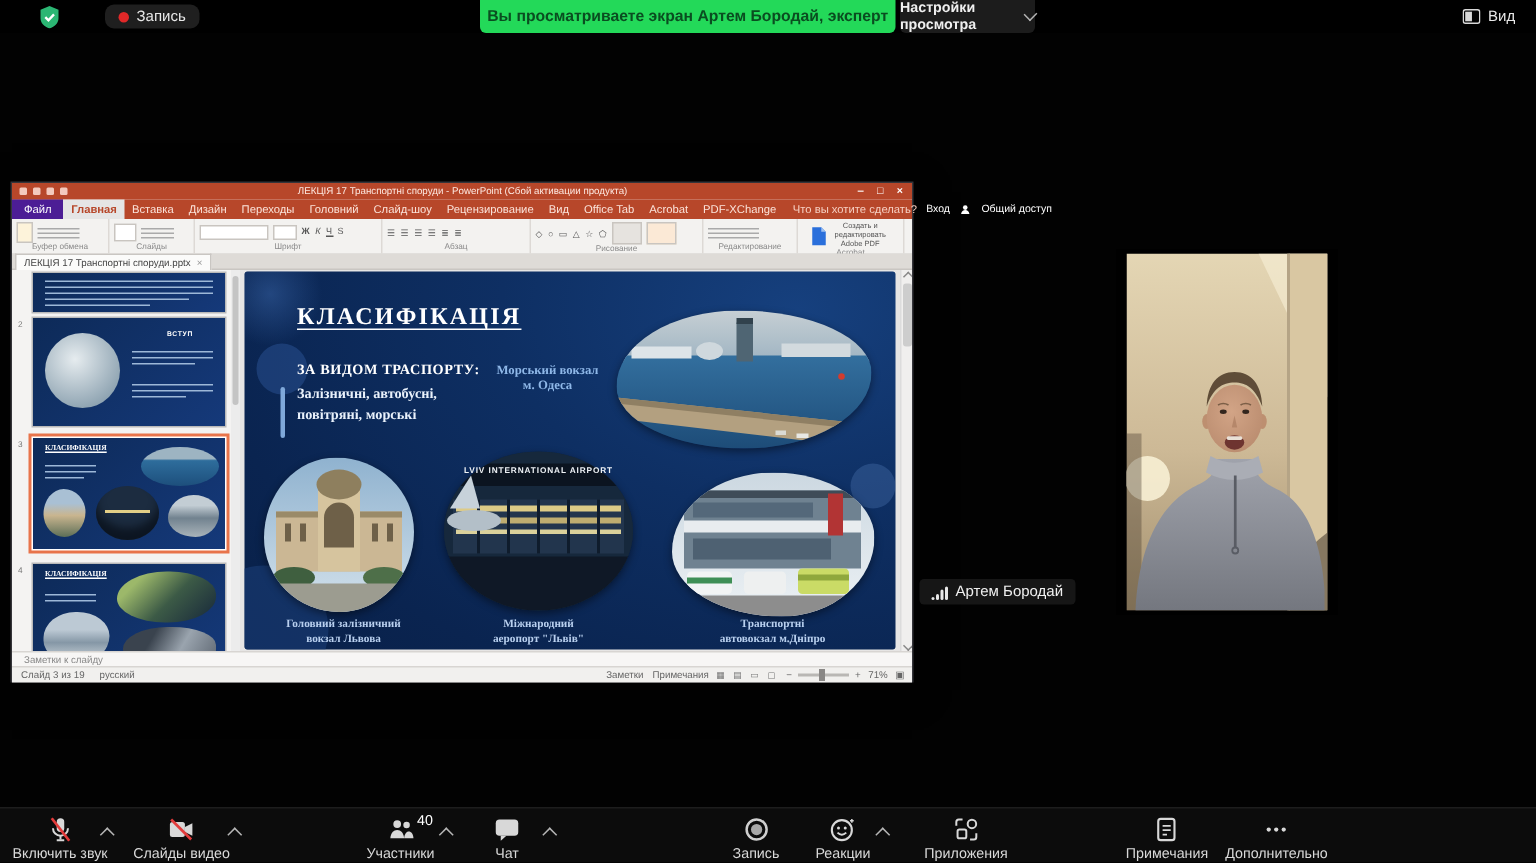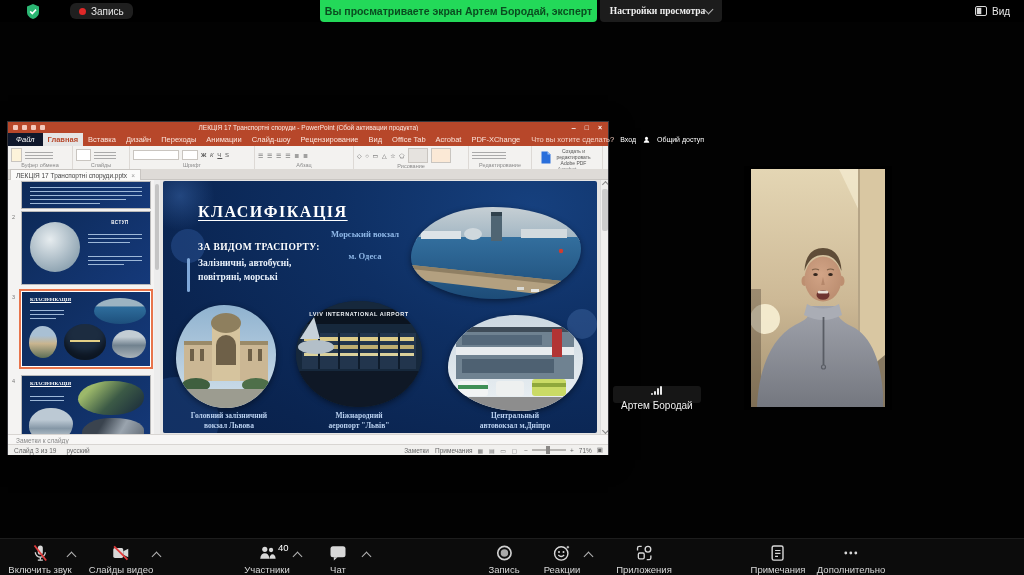--- a/index.html
+++ b/index.html
@@ -8,39 +8,39 @@
   .abs{position:absolute;}
   
   #topbar{position:absolute;left:0;top:0;width:1024px;height:22px;background:#000;}
   .pill{position:absolute;display:flex;align-items:center;gap:5px;border-radius:6px;}
   #rec-pill{left:70px;top:3px;height:16px;background:#1f1f1f;padding:0 9px;}
   #rec-pill .dot{width:7px;height:7px;border-radius:50%;background:#e02828;}
   #rec-pill span{color:#e8e8e8;font-size:10px;}
   #banner{left:320px;top:0;width:277px;height:22px;background:#23d959;border-radius:0 0 4px 4px;
           display:flex;align-items:center;justify-content:center;}
   #banner span{color:#0a4d20;font-size:10.5px;font-weight:bold;}
-  #viewset{left:600px;top:0;width:122px;height:22px;background:#1c1c1c;border-radius:0 0 4px 4px;
-           display:flex;align-items:center;justify-content:center;gap:0;font-family:Liberation Serif, serif;}
+  #viewset{left:600px;top:0;width:90px;height:22px;background:#1c1c1c;border-radius:0 0 4px 4px;
+           display:flex;align-items:center;justify-content:center;gap:0;}
   #viewset span{color:#efefef;font-size:9.5px;font-weight:bold;}
   .chev{width:6px;height:6px;border-right:1.5px solid #b5b5b5;border-bottom:1.5px solid #b5b5b5;display:inline-block;}
   .chev.down{transform:rotate(45deg);margin-top:-3px;}
   .chev.up{transform:rotate(-135deg);margin-top:3px;}
   #view-btn{left:975px;top:3px;height:16px;display:flex;align-items:center;gap:5px;}
   #view-btn span{color:#e8e8e8;font-size:10px;}
   
   #ppt{position:absolute;left:8px;top:122px;width:600px;height:332px;background:#f1f0ee;
        box-shadow:0 0 0 1px #35353a,0 6px 22px rgba(0,0,0,.7);font-family:"Liberation Sans",sans-serif;}
   #ppt-title{position:absolute;left:0;top:0;width:600px;height:11px;background:#b7472a;display:flex;align-items:center;}
   #ppt-title .qat{display:flex;gap:4px;margin-left:5px;}
   #ppt-title .qat i{width:5px;height:5px;background:#f3c9bd;display:block;border-radius:1px;}
   #ppt-title .t{flex:1;text-align:center;color:#fde8e1;font-size:6.5px;white-space:nowrap;overflow:hidden;}
   #ppt-title .wb{display:flex;gap:9px;margin-right:6px;color:#fff;font-size:7px;line-height:11px;}
   #ppt-tabs{position:absolute;left:0;top:11px;width:600px;height:13px;background:#b7472a;display:flex;align-items:stretch;}
   #ppt-tabs .tab{color:#fbe3da;font-size:7.5px;line-height:13px;padding:0 5px;white-space:nowrap;}
-  #ppt-tabs .tab.file{background:#0f172a;color:#fff;padding:0 8px;font-style:italic;}
+  #ppt-tabs .tab.file{background:#4c1d95;color:#fff;padding:0 8px;}
   #ppt-tabs .tab.sel{background:#e5e5e5;color:#b7472a;font-weight:bold;}
   #ppt-tabs .tellme{color:#f6cfc2;font-size:7.5px;line-height:13px;padding:0 6px;white-space:nowrap;}
   #ppt-tabs .right{margin-left:auto;display:flex;align-items:center;gap:7px;padding-right:6px;color:#fff;font-size:7px;white-space:nowrap;}
   #ribbon{position:absolute;left:0;top:24px;width:600px;height:23px;background:#f3f2f0;border-bottom:1px solid #d6d3d0;
           display:flex;align-items:stretch;}
   .rgroup{position:relative;border-right:1px solid #ddd9d5;display:flex;flex-direction:column;justify-content:space-between;padding:2px 3px 1px;}
   .rgroup .icons{display:flex;align-items:center;gap:3px;flex:1;}
   .rgroup .glabel{text-align:center;font-size:5.5px;color:#8a8a8a;white-space:nowrap;}
   .mini{background:#e6e3df;border:1px solid #c9c5c0;}
   .glyphs{font-size:6px;color:#555;letter-spacing:1px;white-space:nowrap;}
@@ -83,21 +83,21 @@
   #status-bar{position:absolute;left:0;top:322px;width:600px;height:10px;background:#f1f0ee;border-top:1px solid #d8d5d2;
               display:flex;align-items:center;font-size:6.5px;color:#666;}
   #status-bar .sep{flex:1;}
   #status-bar span{white-space:nowrap;}
   #status-bar .vicons{font-size:6px;color:#777;letter-spacing:2px;margin:0 5px;}
   #zoom-track{width:34px;height:2px;background:#b9b7b4;position:relative;margin:0 4px;}
   #zoom-knob{position:absolute;left:14px;top:-3px;width:4px;height:8px;background:#8a8886;}
   
   #video-wrap{position:absolute;left:744px;top:166px;width:148px;height:244px;background:#000;}
   #name-tag{position:absolute;left:613px;top:386px;height:17px;background:rgba(24,24,24,.92);border-radius:3px;
-            display:flex;align-items:center;gap:5px;padding:0 8px;flex-direction:column;}
+            display:flex;align-items:center;gap:5px;padding:0 8px;}
   #name-tag span{color:#f0f0f0;font-size:10px;white-space:nowrap;}
   .bars{display:flex;align-items:flex-end;gap:1px;height:10px;}
   .bars i{display:block;width:2px;background:#e8e8e8;border-radius:1px;}
   
   #toolbar{position:absolute;left:0;top:538px;width:1024px;height:37px;background:#0c0c0c;border-top:1px solid #1d1d1d;}
   .tbi{position:absolute;top:4px;transform:translateX(-50%);display:flex;flex-direction:column;align-items:center;gap:2px;cursor:default;}
   .tbi .ic{height:19px;display:flex;align-items:center;justify-content:center;position:relative;}
   .tbi .tl{font-size:9.5px;color:#d9d9d9;white-space:nowrap;}
   .tbi.active .tl{color:#33c163;}
   .tbchev{position:absolute;top:11px;}
@@ -148,21 +148,21 @@
           <b>□</b>
           <b>×</b>
         </span>
     </div>
     <div id="ppt-tabs">
       <span class="tab file">Файл</span>
       <span class="tab sel">Главная</span>
       <span class="tab">Вставка</span>
       <span class="tab">Дизайн</span>
       <span class="tab">Переходы</span>
-      <span class="tab">Анимации</span>
+      <span class="tab">Головний</span>
       <span class="tab">Слайд-шоу</span>
       <span class="tab">Рецензирование</span>
       <span class="tab">Вид</span>
       <span class="tab">Office Tab</span>
       <span class="tab">Acrobat</span>
       <span class="tab">PDF-XChange</span>
       <span class="tellme">Что вы хотите сделать?</span>
       <span class="right">
         <span>Вход</span>
         <svg width="7" height="7" viewBox="0 0 10 10">
@@ -298,21 +298,21 @@
           <div class="deco" style="left:8px;top:48px;width:34px;height:34px;background:rgba(58,104,178,.35)"></div>
           <div class="deco" style="left:-30px;top:196px;width:86px;height:86px;background:rgba(28,64,122,.55)"></div>
           <div class="deco" style="left:404px;top:128px;width:30px;height:30px;background:rgba(70,110,170,.4)"></div>
           <div class="deco" style="left:396px;top:162px;width:14px;height:14px;background:rgba(90,130,190,.45)"></div>
 
           <div id="slide-title">КЛАСИФІКАЦІЯ</div>
           <div id="slide-sub">ЗА ВИДОМ ТРАСПОРТУ:</div>
           <div id="body-bar"></div>
           <div class="bodyline" style="top:77px">Залізничні, автобусні,</div>
           <div class="bodyline" style="top:91px">повітряні, морські</div>
-          <div class="seacap" style="left:142px;top:48px">Морський вокзал</div>
+          <div class="seacap" style="left:142px;top:60px">Морський вокзал</div>
           <div class="seacap" style="left:142px;top:70px">м. Одеса</div>
 
           <div class="blob" style="left:248px;top:26px;width:170px;height:92px;border-radius:48% 52% 50% 50%/55% 45% 55% 45%">
             <svg width="170" height="92" viewBox="0 0 170 92">
               <defs>
                 <linearGradient id="sky1" x1="0" y1="0" x2="0" y2="1">
                     <stop offset="0" stop-color="#c6cfd4"></stop>
                     <stop offset="1" stop-color="#9fb4c2"></stop>
                   </linearGradient>
                 <linearGradient id="sea1" x1="0" y1="0" x2="0" y2="1">
@@ -406,21 +406,21 @@
 
           <div class="cap" style="left:10px;top:230px;width:112px">
             <div>Головний залізничний</div>
               <div>вокзал Львова</div>
           </div>
           <div class="cap" style="left:134px;top:230px;width:124px">
             <div>Міжнародний</div>
               <div>аеропорт "Львів"</div>
           </div>
           <div class="cap" style="left:282px;top:230px;width:140px">
-            <div>Центральный</div>
+            <div>Транспортні</div>
               <div>автовокзал м.Дніпро</div>
           </div>
         </div>
       </div>
       <div id="main-scroll">
         <div class="sarrow" style="top:1px">
             <i class="chevs" style="transform:rotate(-135deg)"></i>
           </div>
         <div style="position:absolute;left:1px;top:9px;width:6px;height:42px;background:#cdcdcd;border-radius:2px"></div>
         <div class="sarrow" style="top:247px">

